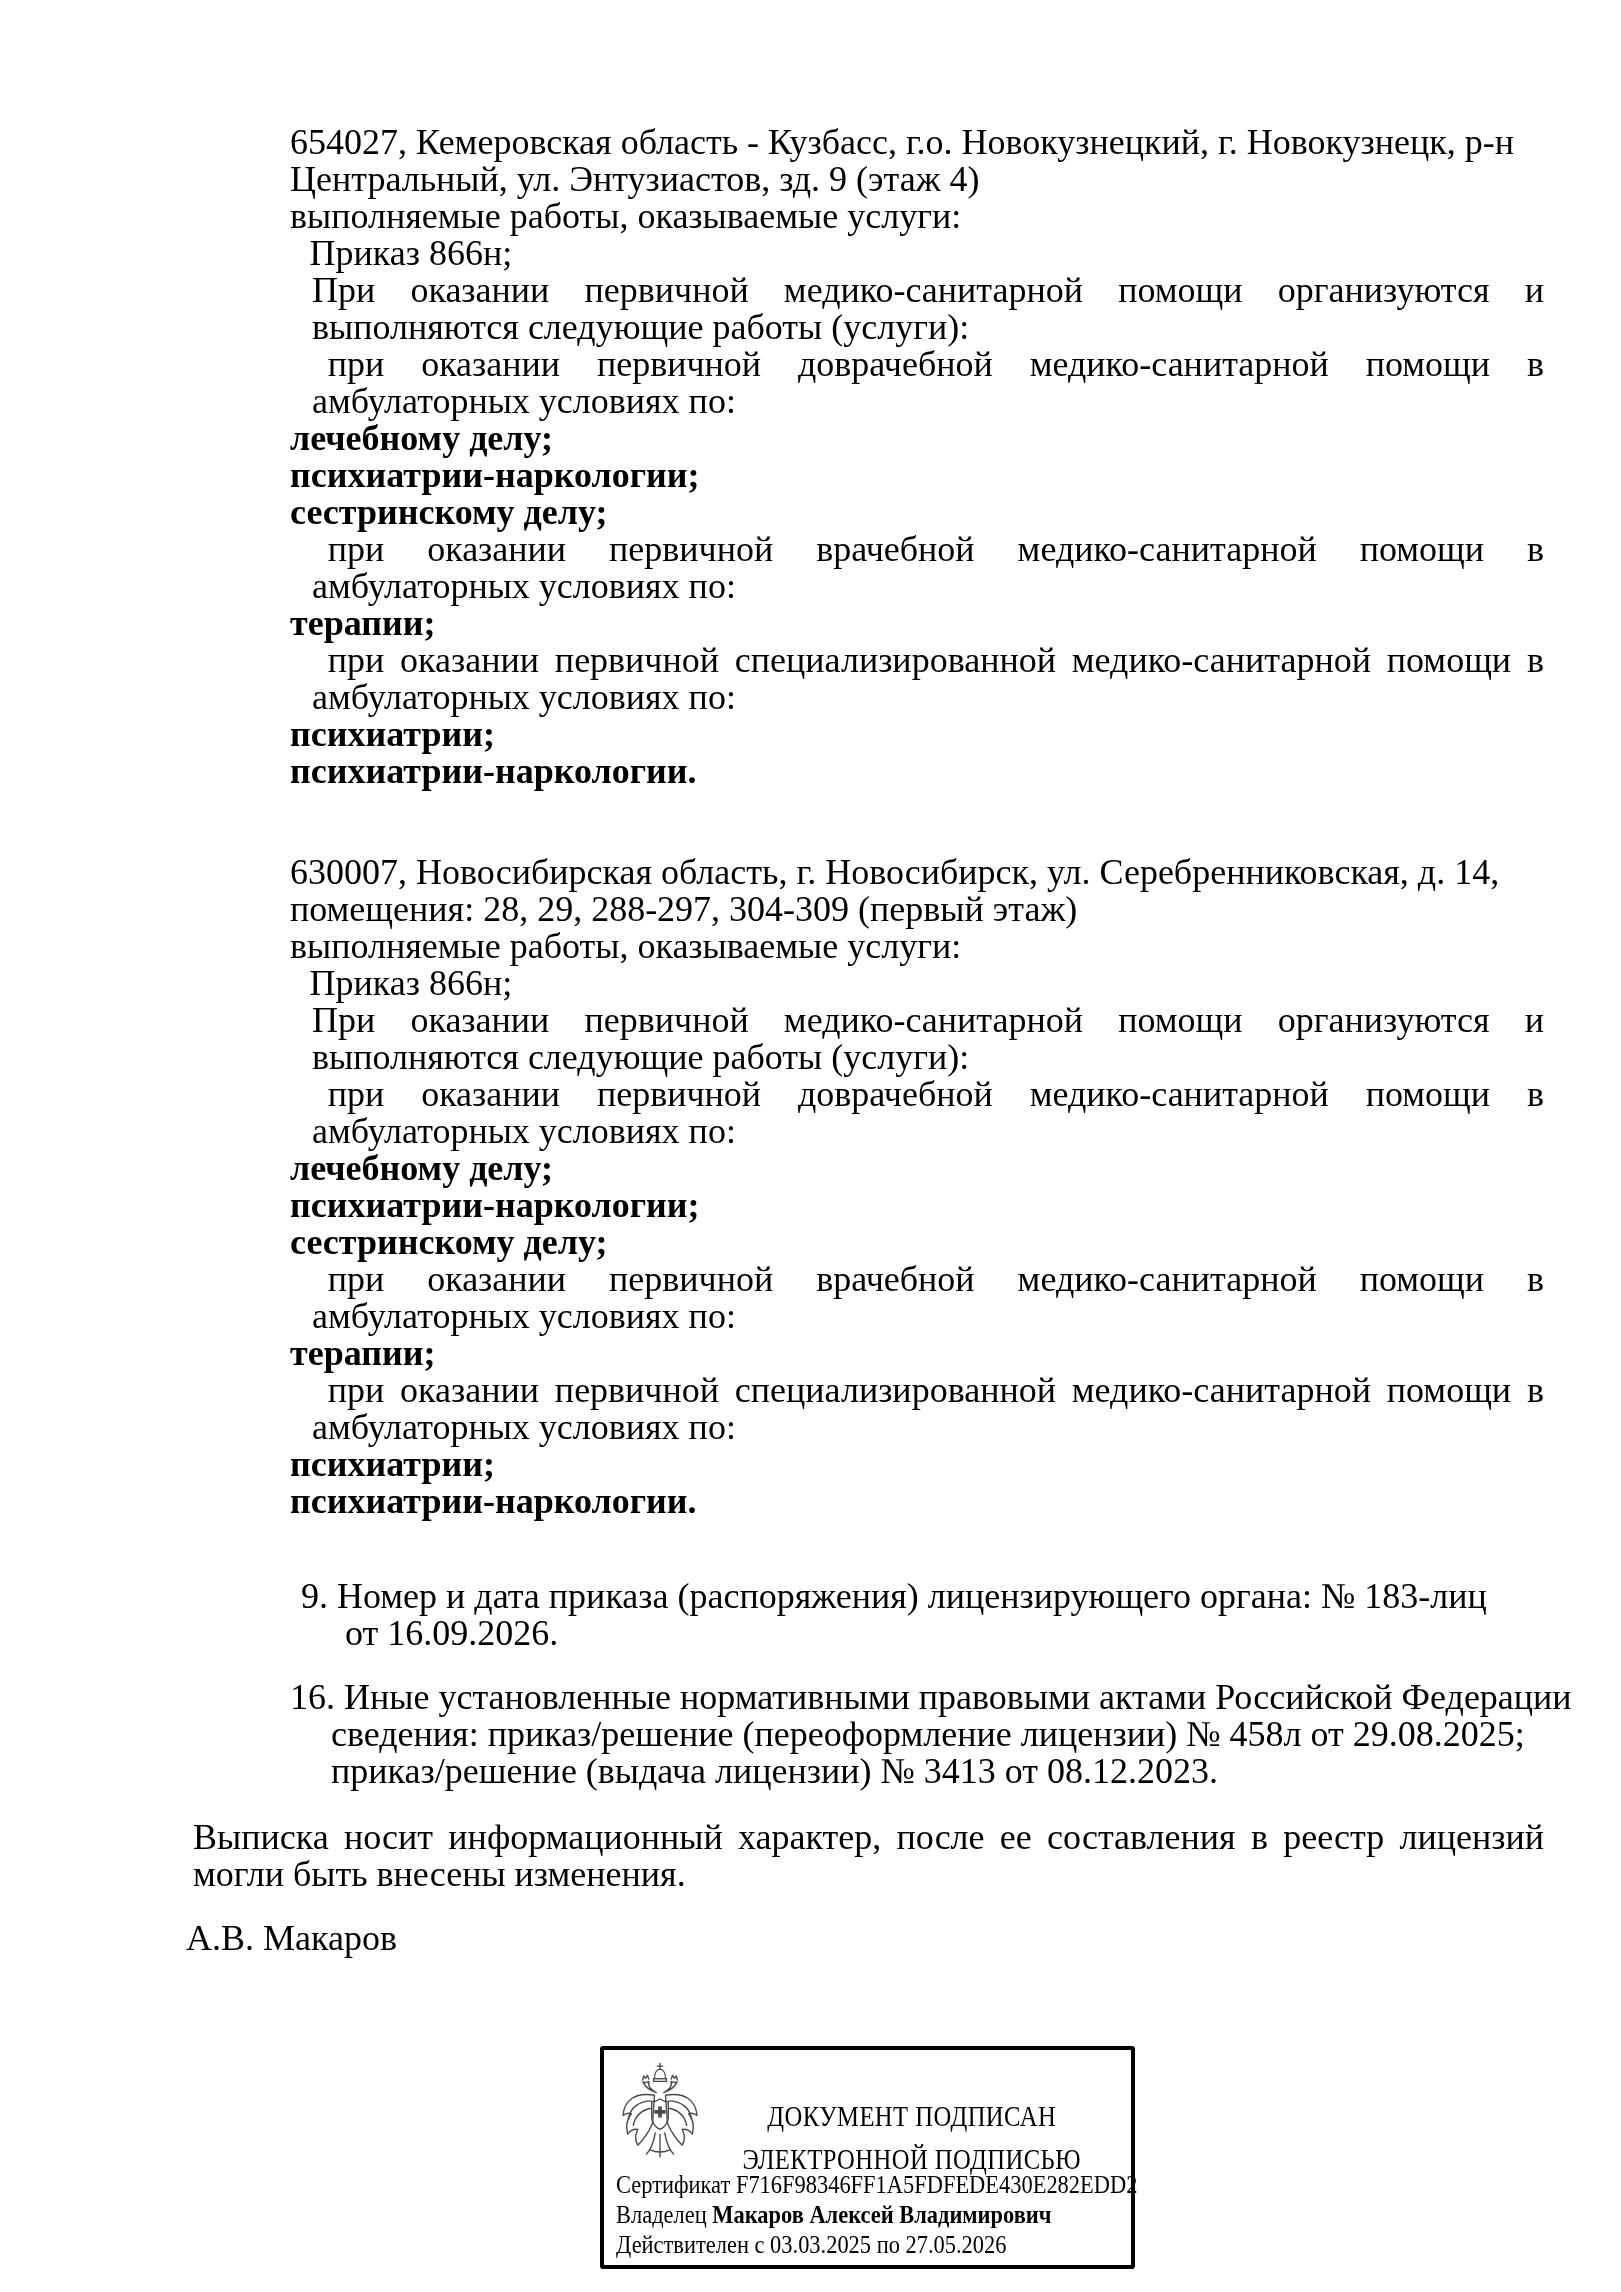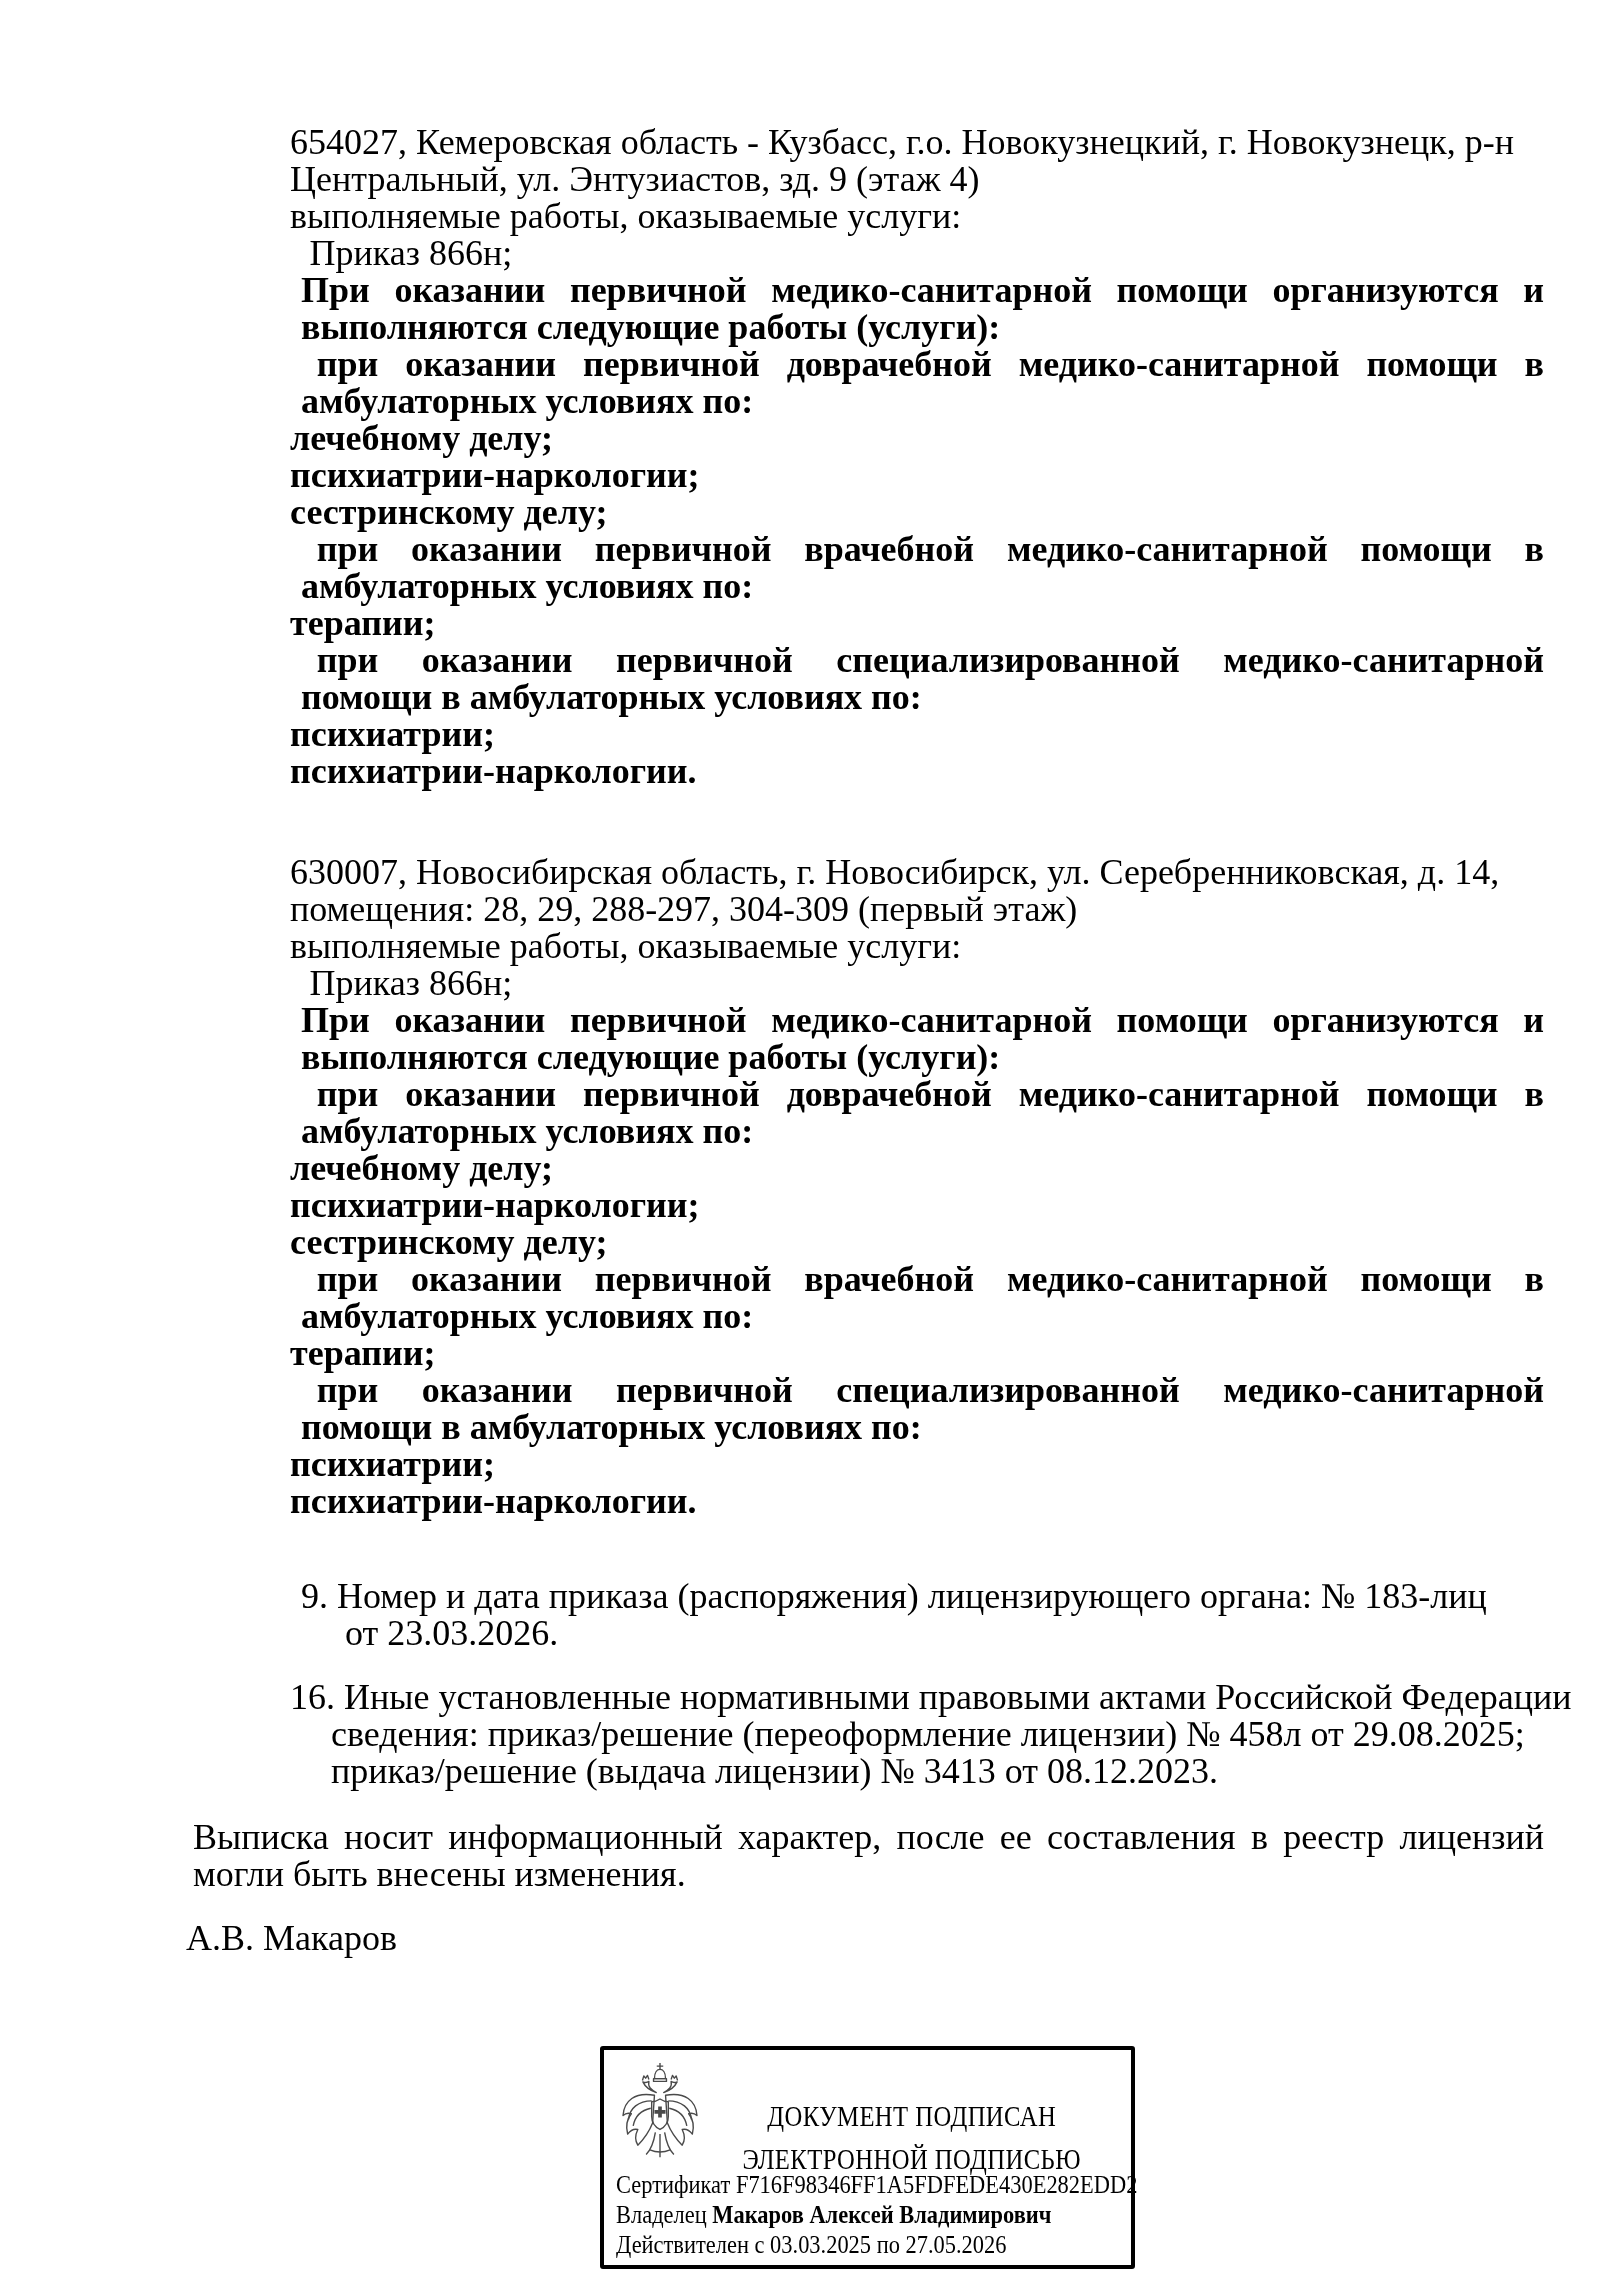--- a/index.html
+++ b/index.html
@@ -8,21 +8,21 @@
     width:1621px;height:2293px;
     background:#ffffff;
     font-family:"Liberation Serif","DejaVu Serif",serif;
     color:#000;
     overflow:hidden;
   }
   .sec{position:absolute;font-size:36px;line-height:37px;}
   .line{white-space:nowrap;}
   .ind1{margin-left:19.6px;}
   .ind2{font-weight:bold;}
-  .p{margin-left:11px;text-align:justify;font-weight:bold;}
+  .p{margin-left:22px;text-align:justify;}
   .fi{text-indent:15.7px;}
   #sec-loc1{left:290px;top:124px;width:1254px;}
   #sec-loc2{left:290px;top:854px;width:1254px;}
   #sec-item9{left:301px;top:1578px;width:1254px;}
   #sec-item10{left:290px;top:1679px;width:1254px;}
   .hang45{margin-left:44px;}
   .hang42{margin-left:41px;}
   #sec-note{left:193px;top:1819px;width:1351px;text-align:justify;}
   #sec-sign{left:186px;top:1920px;width:1347px;display:flex;justify-content:space-between;}
   
@@ -79,21 +79,21 @@
     <div class="line ind2">сестринскому делу;</div>
     <div class="p fi">при оказании первичной врачебной медико-санитарной помощи в амбулаторных условиях по:</div>
     <div class="line ind2">терапии;</div>
     <div class="p fi">при оказании первичной специализированной медико-санитарной помощи в амбулаторных условиях по:</div>
     <div class="line ind2">психиатрии;</div>
     <div class="line ind2">психиатрии-наркологии.</div>
   </div>
 
   <div class="sec" id="sec-item9">
     <div class="line">9. Номер и дата приказа (распоряжения) лицензирующего органа: № 183-лиц</div>
-    <div class="line hang45">от 23.03.2026.</div>
+    <div class="line hang45">от 16.09.2026.</div>
   </div>
 
   <div class="sec" id="sec-item10">
     <div class="line">16. Иные установленные нормативными правовыми актами Российской Федерации</div>
     <div class="line hang42">сведения: приказ/решение (переоформление лицензии) № 458л от 29.08.2025;</div>
     <div class="line hang42">приказ/решение (выдача лицензии) № 3413 от 08.12.2023.</div>
   </div>
 
   <div class="sec" id="sec-note">Выписка носит информационный характер, после ее составления в реестр лицензий могли быть внесены изменения.</div>
 

